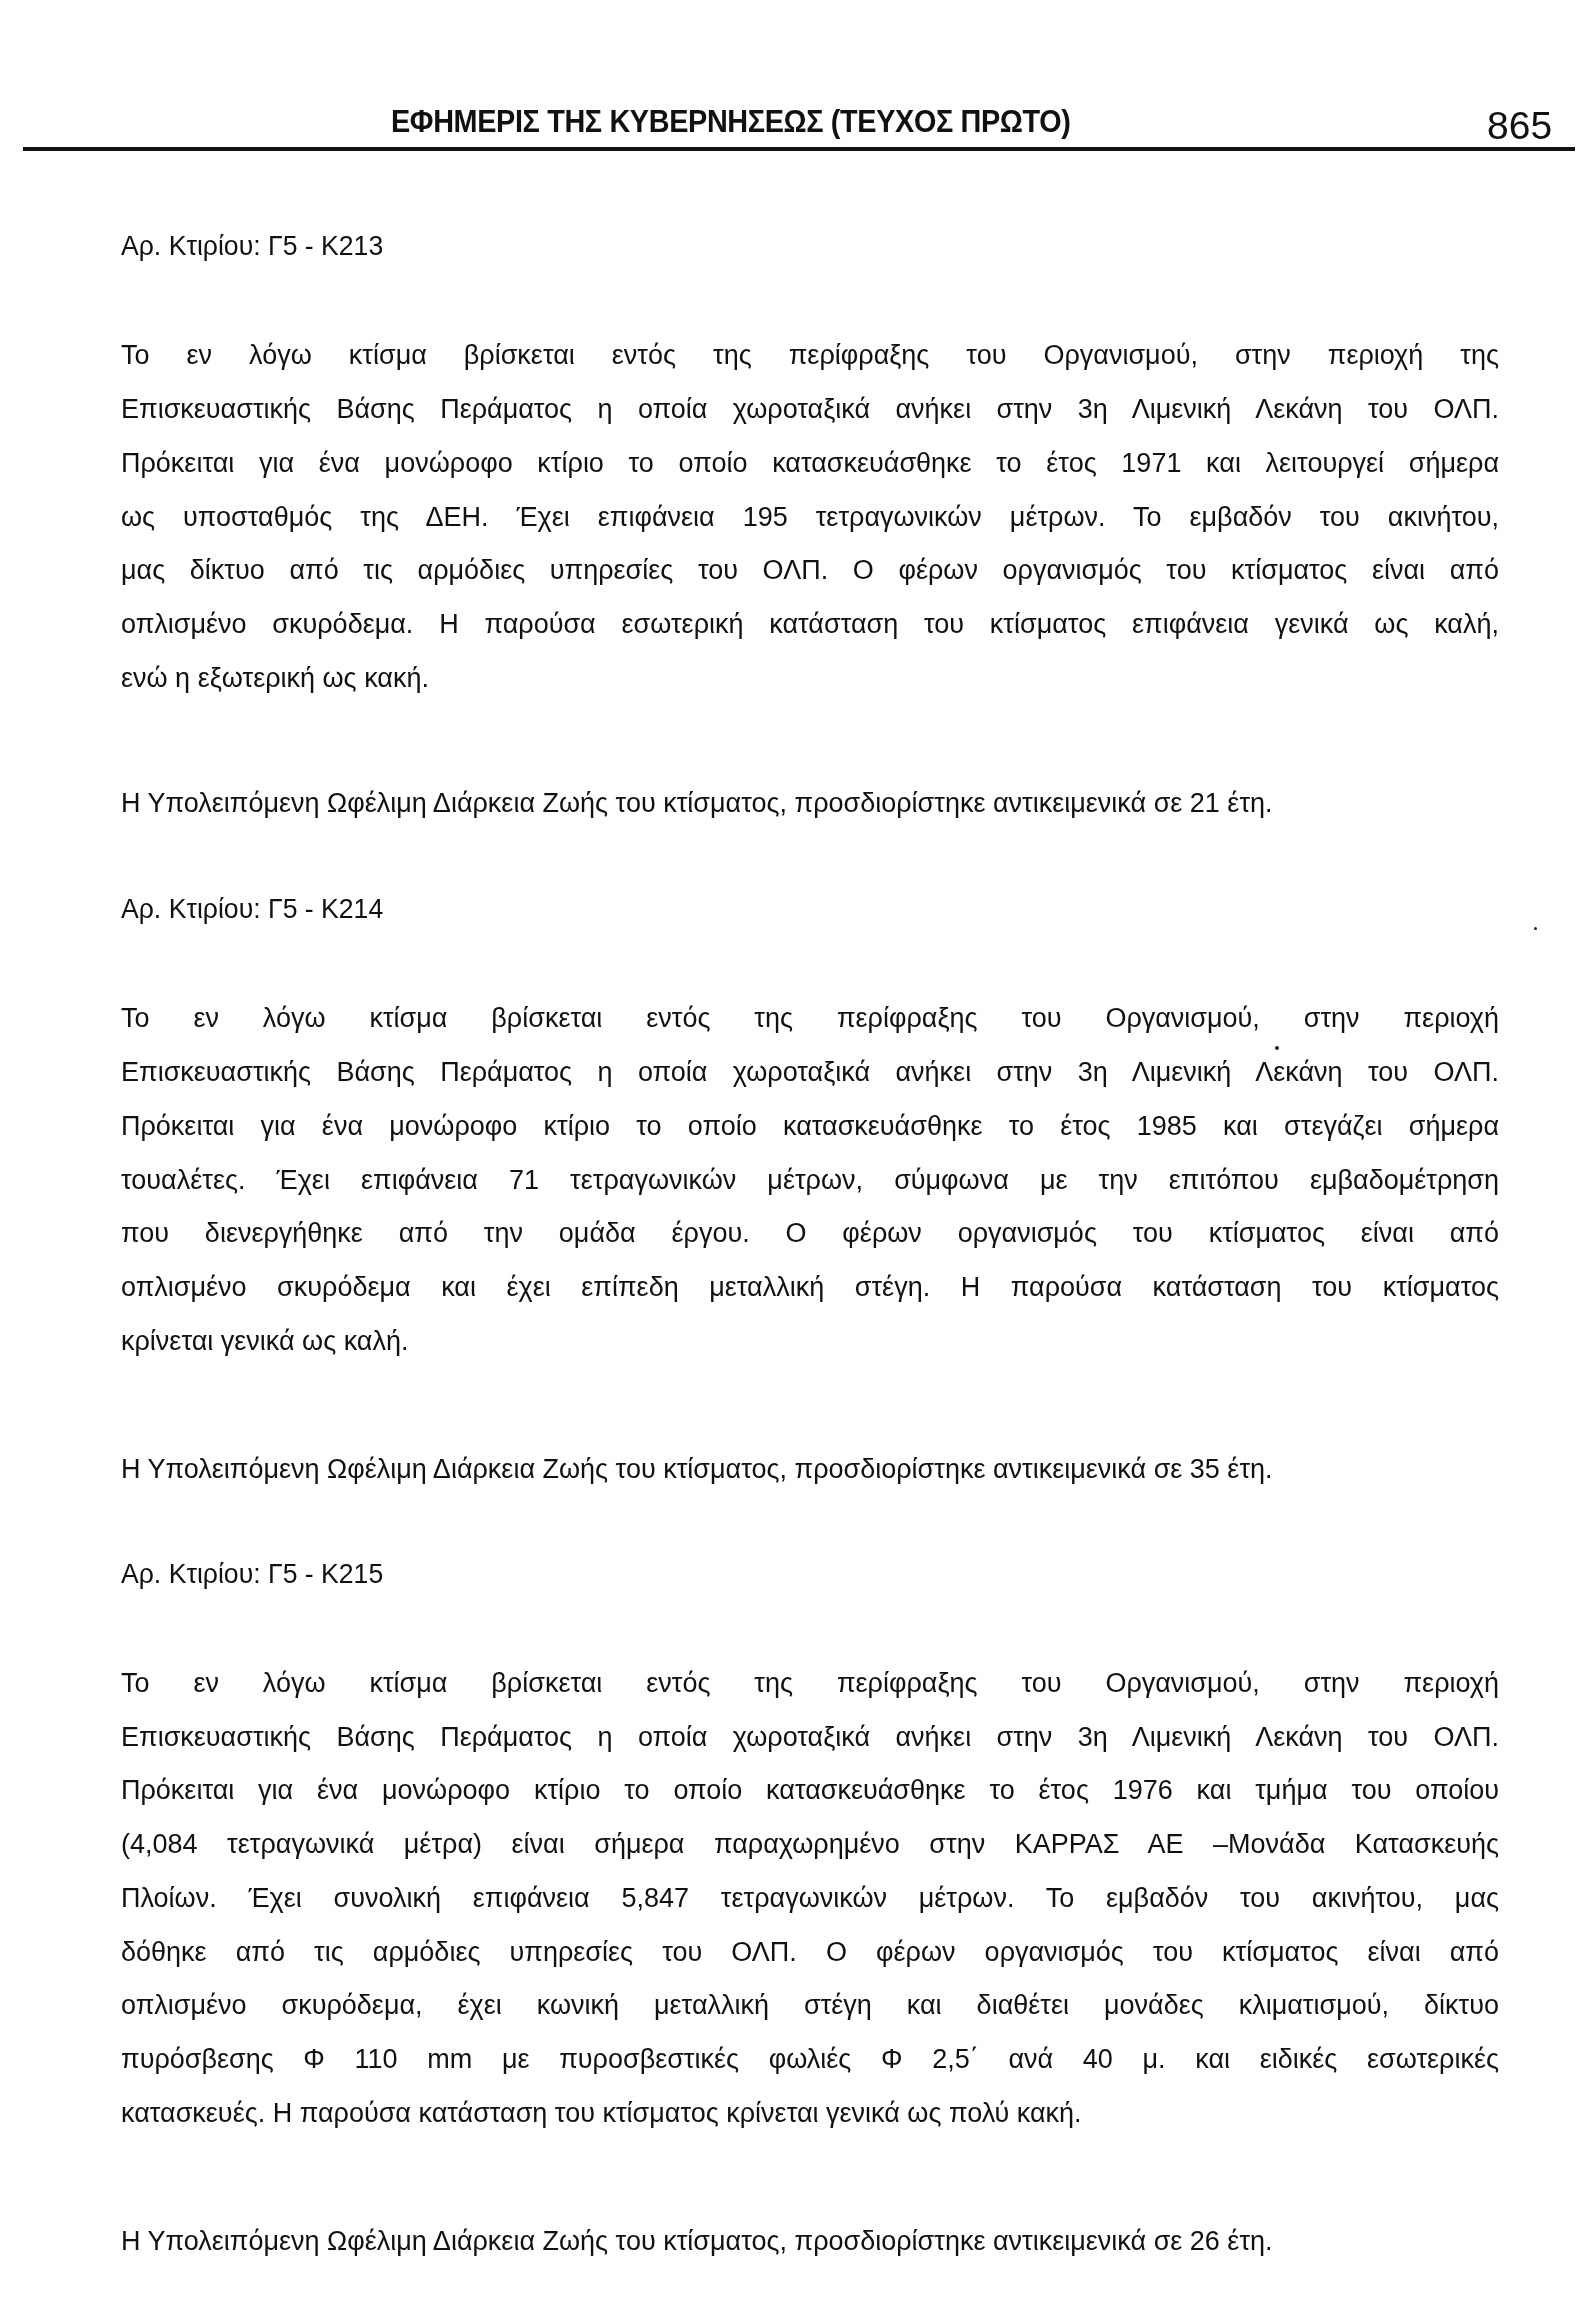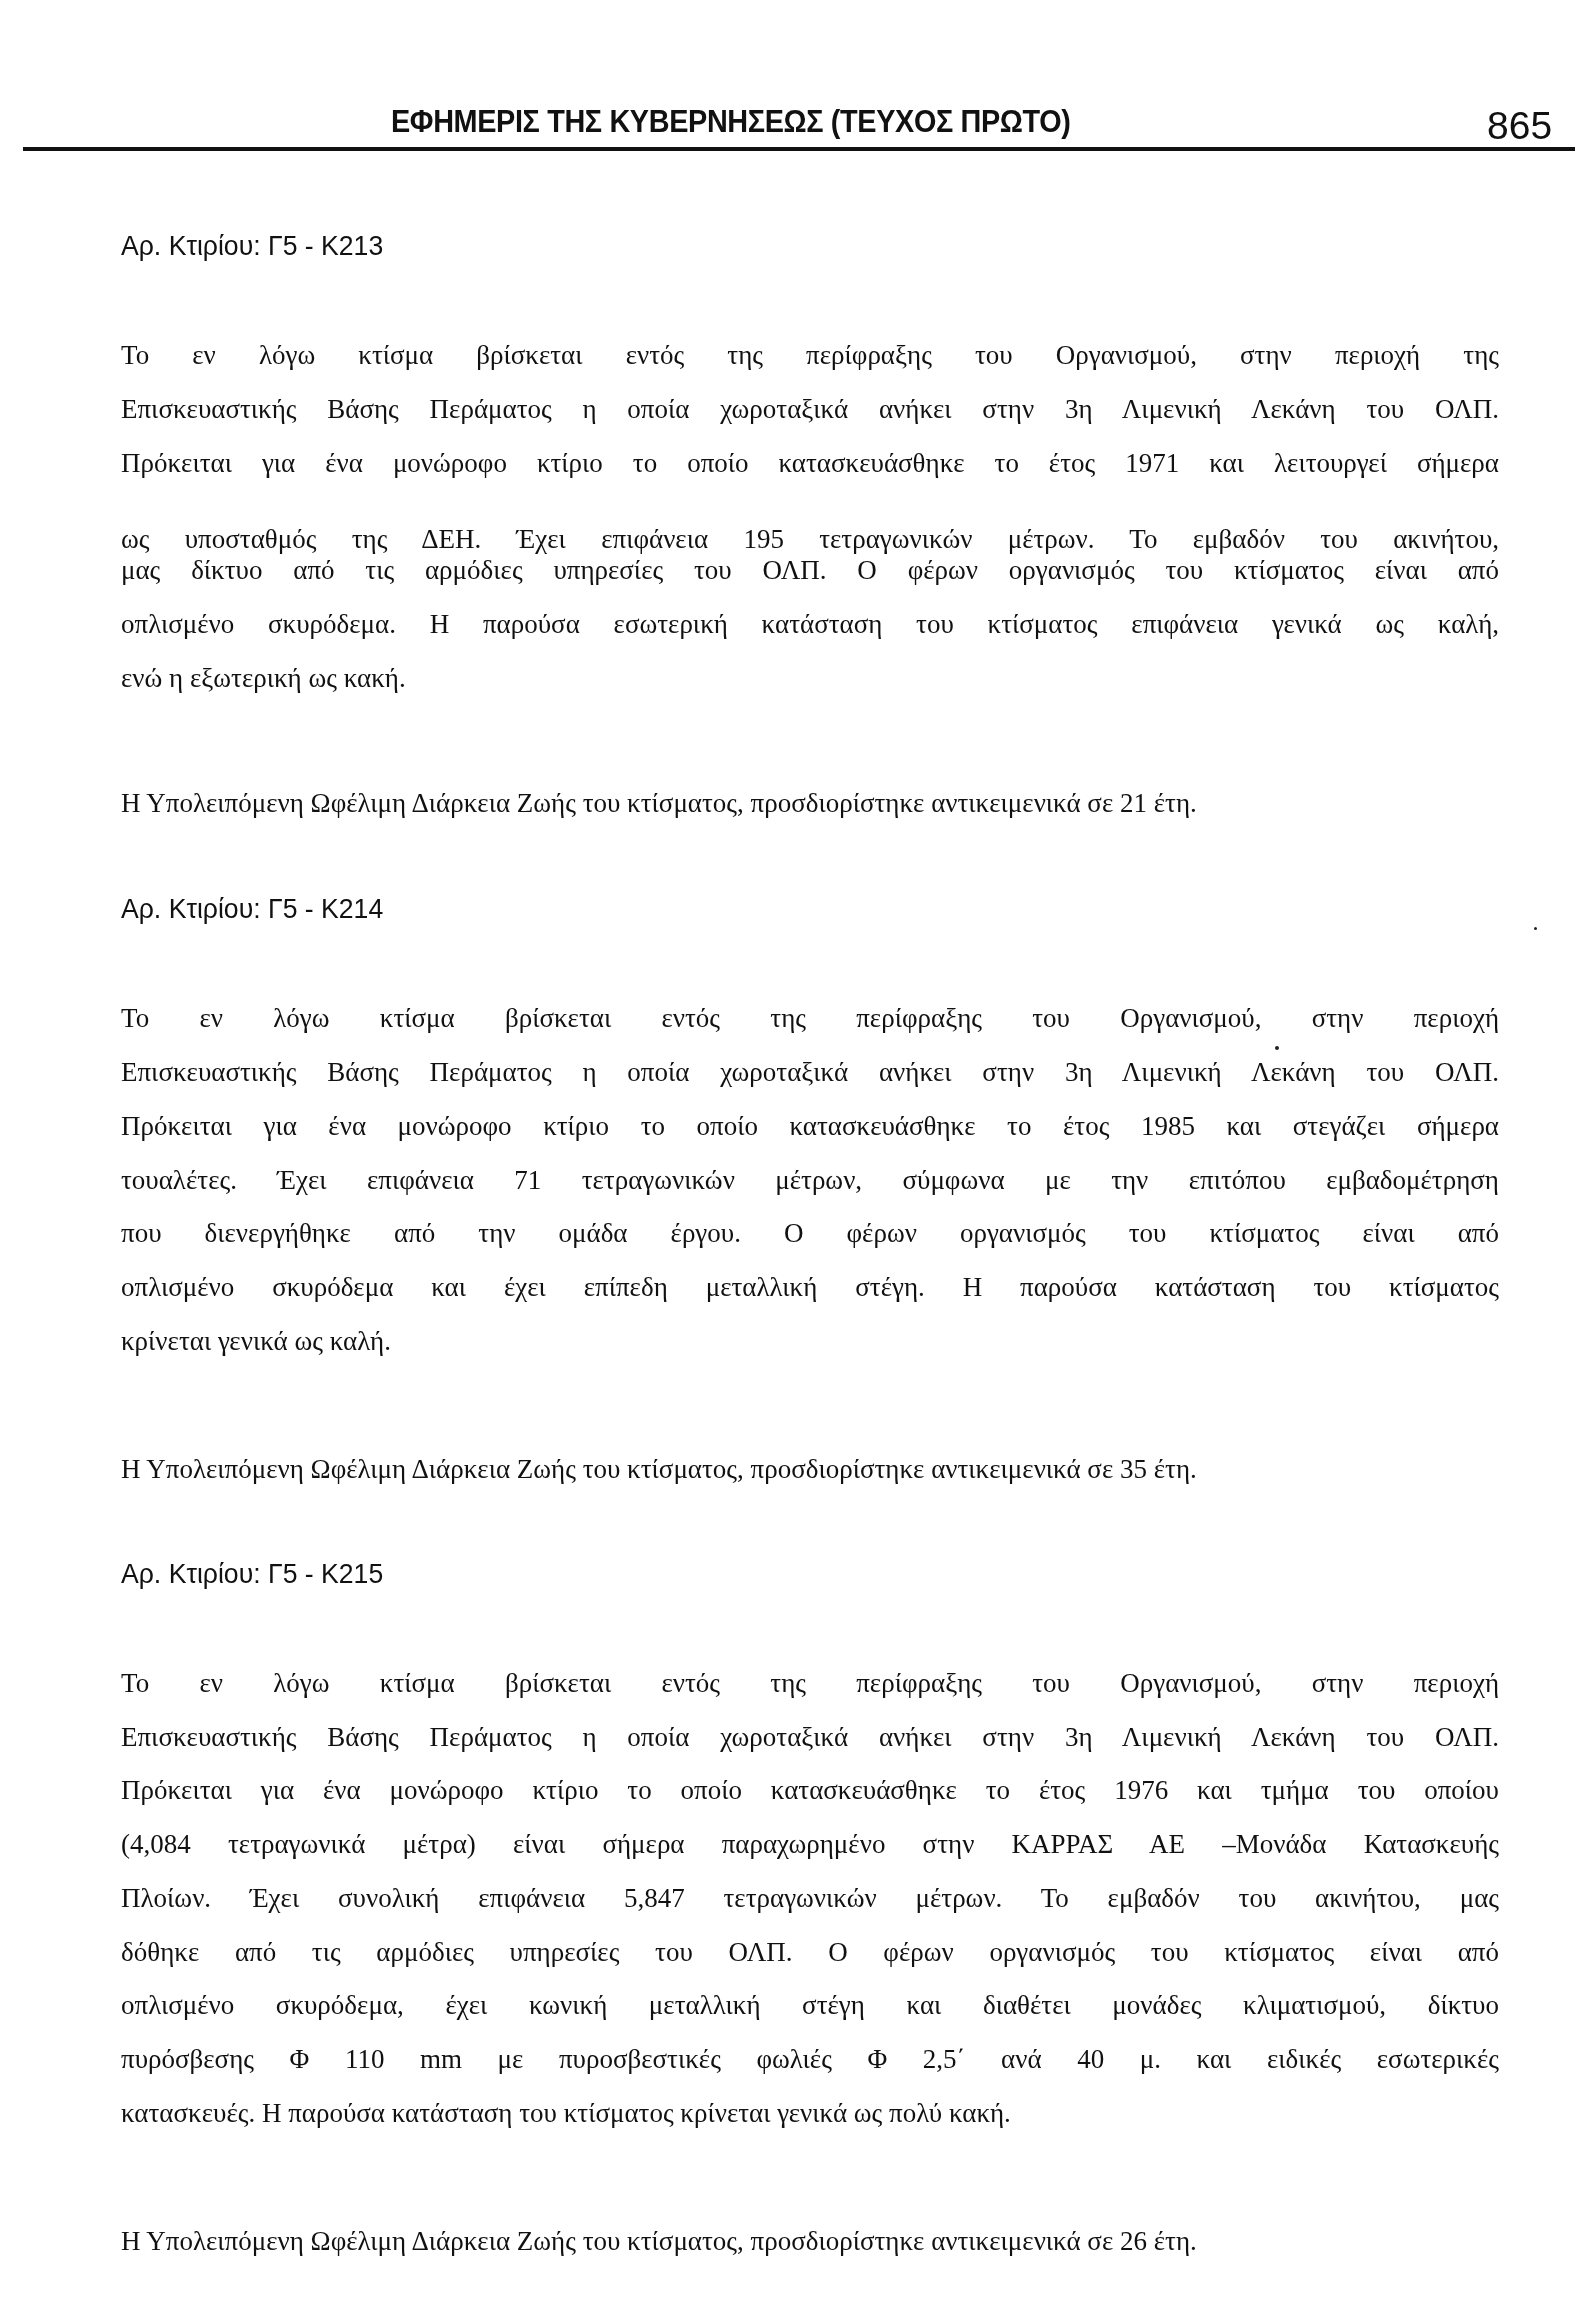--- a/index.html
+++ b/index.html
@@ -2,39 +2,39 @@
 <html style="font-size:13px"><head>
 <meta charset="utf-8">
 <style>
   html, body { margin:0; padding:0; background:#ffffff; }
   body { width:1591px; height:2307px; position:relative; overflow:hidden; color:#111; font-family:"Liberation Sans", sans-serif; }
   .page-header { position:absolute; left:0; top:0; width:1591px; height:155px;padding-left:34px; }
   .header-title { position:absolute; left:391px; top:104px; width:839px; font-size:31px; font-weight:bold; letter-spacing:-0.4px; white-space:nowrap; transform:scaleX(0.93); transform-origin:left top; }
   .page-number { position:absolute; left:1487px; top:104px; font-size:39px; white-space:nowrap; }
   .header-rule { position:absolute; left:23px; top:147px; width:1552px; height:4.1px; background:#111; }
   .heading { position:absolute; left:121px; font-size:28px; white-space:nowrap; transform:scaleX(0.95); transform-origin:left top; }
-  .line { position:absolute; left:121px; width:1378px; font-size:27px; white-space:nowrap;font-family:Liberation Serif, serif; }
+  .line { position:absolute; left:121px; width:1378px; font-size:27px; white-space:nowrap; }
   .line.j { text-align:justify; text-align-last:justify; white-space:normal; height:33px; overflow:hidden; }
   .speck { position:absolute; background:#222; border-radius:50%; }
 </style>
 </head>
 <body>
 
 <div class="page-header">
   <div class="header-title">ΕΦΗΜΕΡΙΣ ΤΗΣ ΚΥΒΕΡΝΗΣΕΩΣ (ΤΕΥΧΟΣ ΠΡΩΤΟ)</div>
   <div class="page-number">865</div>
   <div class="header-rule"></div>
 </div>
 
 <div>
   <div class="heading" style="top:230px">Αρ. Κτιρίου: Γ5 - Κ213</div>
   <div class="line j" style="top:340px">Το εν λόγω κτίσμα βρίσκεται εντός της περίφραξης του Οργανισμού, στην περιοχή της</div>
   <div class="line j" style="top:394px">Επισκευαστικής Βάσης Περάματος η οποία χωροταξικά ανήκει στην 3η Λιμενική Λεκάνη του ΟΛΠ.</div>
   <div class="line j" style="top:448px">Πρόκειται για ένα μονώροφο κτίριο το οποίο κατασκευάσθηκε το έτος 1971 και λειτουργεί σήμερα</div>
-  <div class="line j" style="top:524px">ως υποσταθμός της ΔΕΗ. Έχει επιφάνεια 195 τετραγωνικών μέτρων. Το εμβαδόν του ακινήτου,</div>
+  <div class="line j" style="top:502px">ως υποσταθμός της ΔΕΗ. Έχει επιφάνεια 195 τετραγωνικών μέτρων. Το εμβαδόν του ακινήτου,</div>
   <div class="line j" style="top:555px">μας δίκτυο από τις αρμόδιες υπηρεσίες του ΟΛΠ. Ο φέρων οργανισμός του κτίσματος είναι από</div>
   <div class="line j" style="top:609px">οπλισμένο σκυρόδεμα. Η παρούσα εσωτερική κατάσταση του κτίσματος επιφάνεια γενικά ως καλή,</div>
   <div class="line" style="top:663px">ενώ η εξωτερική ως κακή.</div>
   <div class="line" style="top:788px">Η Υπολειπόμενη Ωφέλιμη Διάρκεια Ζωής του κτίσματος, προσδιορίστηκε αντικειμενικά σε 21 έτη.</div>
 </div>
 
 <div>
   <div class="heading" style="top:893px">Αρ. Κτιρίου: Γ5 - Κ214</div>
   <div class="line j" style="top:1003px">Το εν λόγω κτίσμα βρίσκεται εντός της περίφραξης του Οργανισμού, στην περιοχή</div>
   <div class="line j" style="top:1057px">Επισκευαστικής Βάσης Περάματος η οποία χωροταξικά ανήκει στην 3η Λιμενική Λεκάνη του ΟΛΠ.</div>

